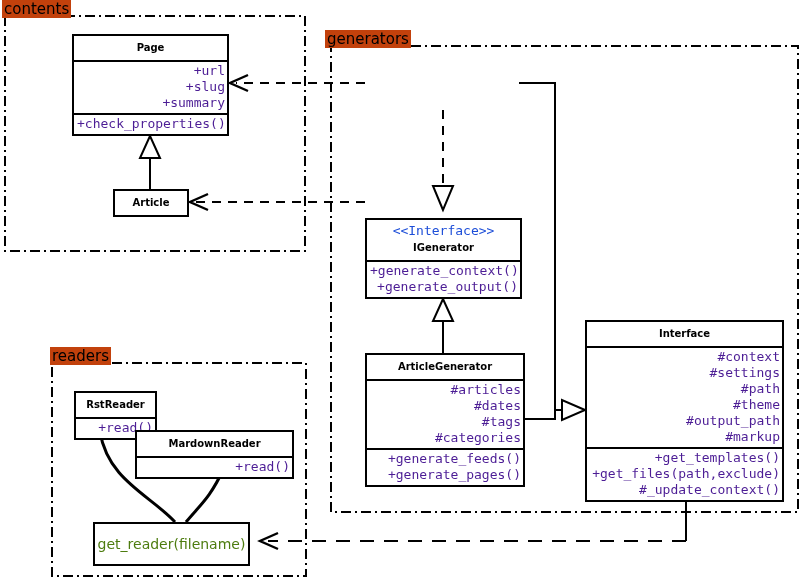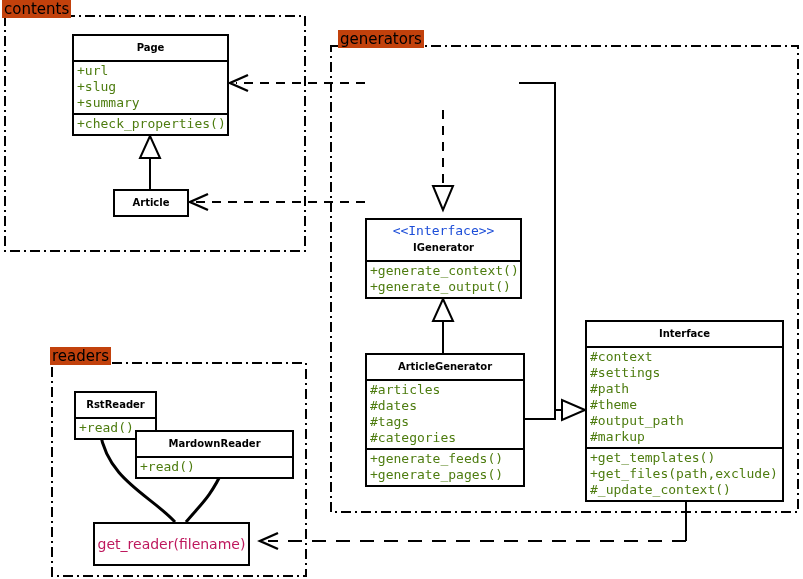--- a/index.html
+++ b/index.html
@@ -67,37 +67,38 @@
     font-size: 0;
     line-height: 0;
   }
   .cls .compart {
     padding: 1px 2px 2px 3px;
   }
   .cls .member {
     font-family: "DejaVu Sans Mono", monospace;
     font-size: 13px;
     line-height: 16px;
-    color: #4d7c0f;
-    white-space: nowrap;
+    color: #4c1d95;
+    white-space: nowrap;
+    text-align: right;
   }
   .fnbox {
     position: absolute;
     box-sizing: border-box;
     border: 2px solid #000;
     background: #ffffff;
     z-index: 5;
     display: flex;
     align-items: center;
     justify-content: center;
   }
   .fnbox .fnlabel {
     font-family: "DejaVu Sans", sans-serif;
     font-size: 14px;
-    color: #be185d;
+    color: #4d7c0f;
     white-space: nowrap;
   }
 </style>
 </head>
 <body>
 
 <div id="canvas">
 
   <svg class="layer" viewBox="0 0 803 579" xmlns="http://www.w3.org/2000/svg">
 
@@ -152,21 +153,21 @@
       <polygon points="99,418 92,438 109,434" fill="#000" stroke="#000" stroke-width="1.5"></polygon>
     </g>
 
     <g>
       <path d="M 186,522 C 200,505 210,498 223,470" fill="none" stroke="#000" stroke-width="3"></path>
       <polygon points="228,456 216,472 233,476" fill="#000" stroke="#000" stroke-width="1.5"></polygon>
     </g>
   </svg>
 
   <div class="pkg-label" style="left:2px; top:0px;">contents</div>
-  <div class="pkg-label" style="left:338px; top:30px;">generators</div>
+  <div class="pkg-label" style="left:325px; top:30px;">generators</div>
   <div class="pkg-label" style="left:50px; top:347px;">readers</div>
 
   <div class="cls" style="left:72px; top:34px; width:157px;">
     <div class="title">Page</div>
     <div class="sep"></div>
     <div class="compart">
       <div class="member">+url</div>
       <div class="member">+slug</div>
       <div class="member">+summary</div>
     </div>

